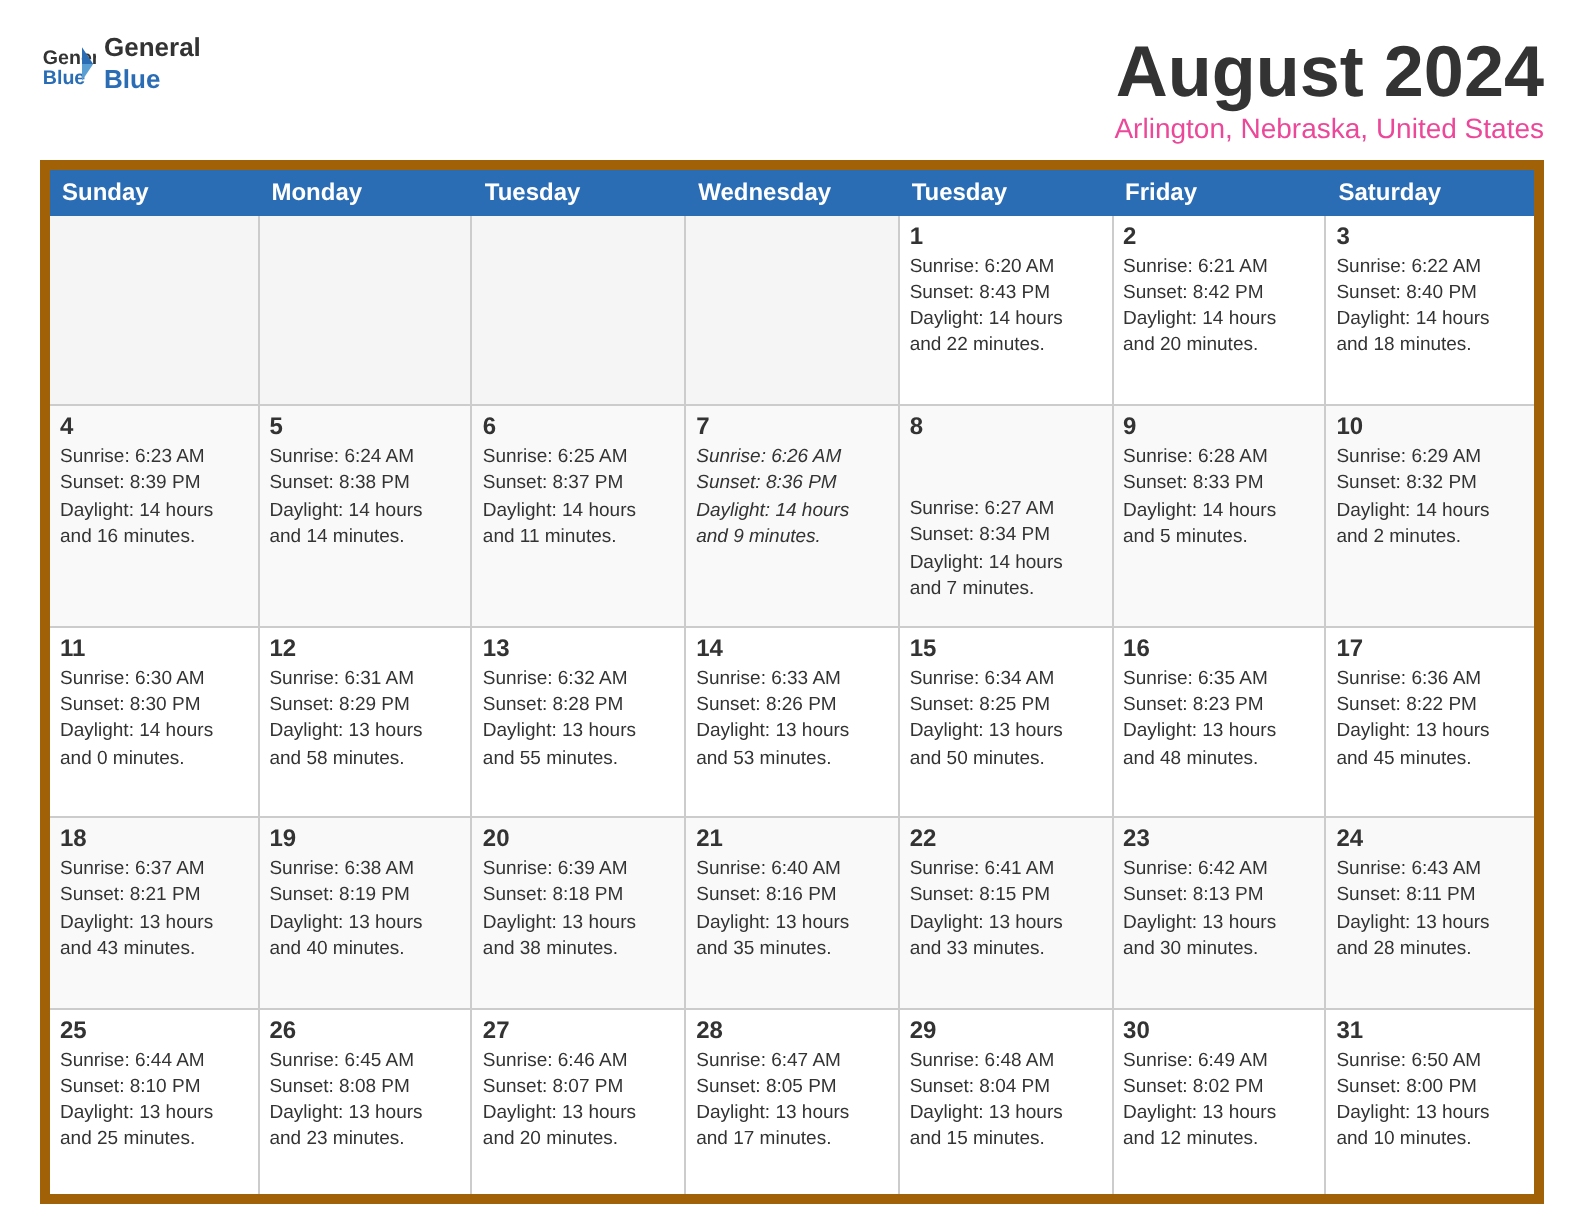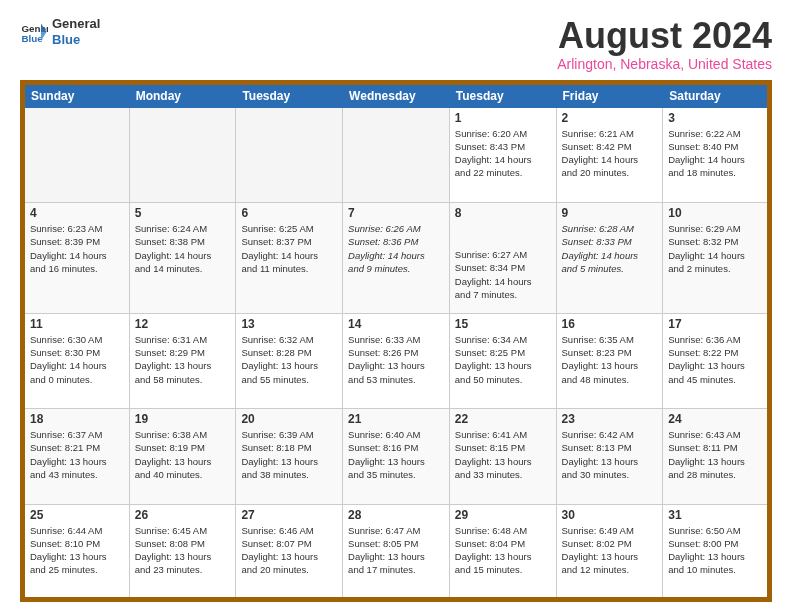--- a/index.html
+++ b/index.html
@@ -181,21 +181,21 @@
           </td>
           <td>
             <span class="day-num">8</span>
             <div class="day-info" style="white-space: pre-line; margin-top: 28px;">Sunrise: 6:27 AM
 Sunset: 8:34 PM
 Daylight: 14 hours
 and 7 minutes.</div>
           </td>
           <td>
             <span class="day-num">9</span>
-            <div class="day-info" style="white-space: pre-line; font-style: italic;">Sunrise: 6:28 AM
+            <div class="day-info" style="white-space: pre-line;">Sunrise: 6:28 AM
 Sunset: 8:33 PM
 Daylight: 14 hours
 and 5 minutes.</div>
           </td>
           <td>
             <span class="day-num">10</span>
             <div class="day-info" style="white-space: pre-line;">Sunrise: 6:29 AM
 Sunset: 8:32 PM
 Daylight: 14 hours
 and 2 minutes.</div>

